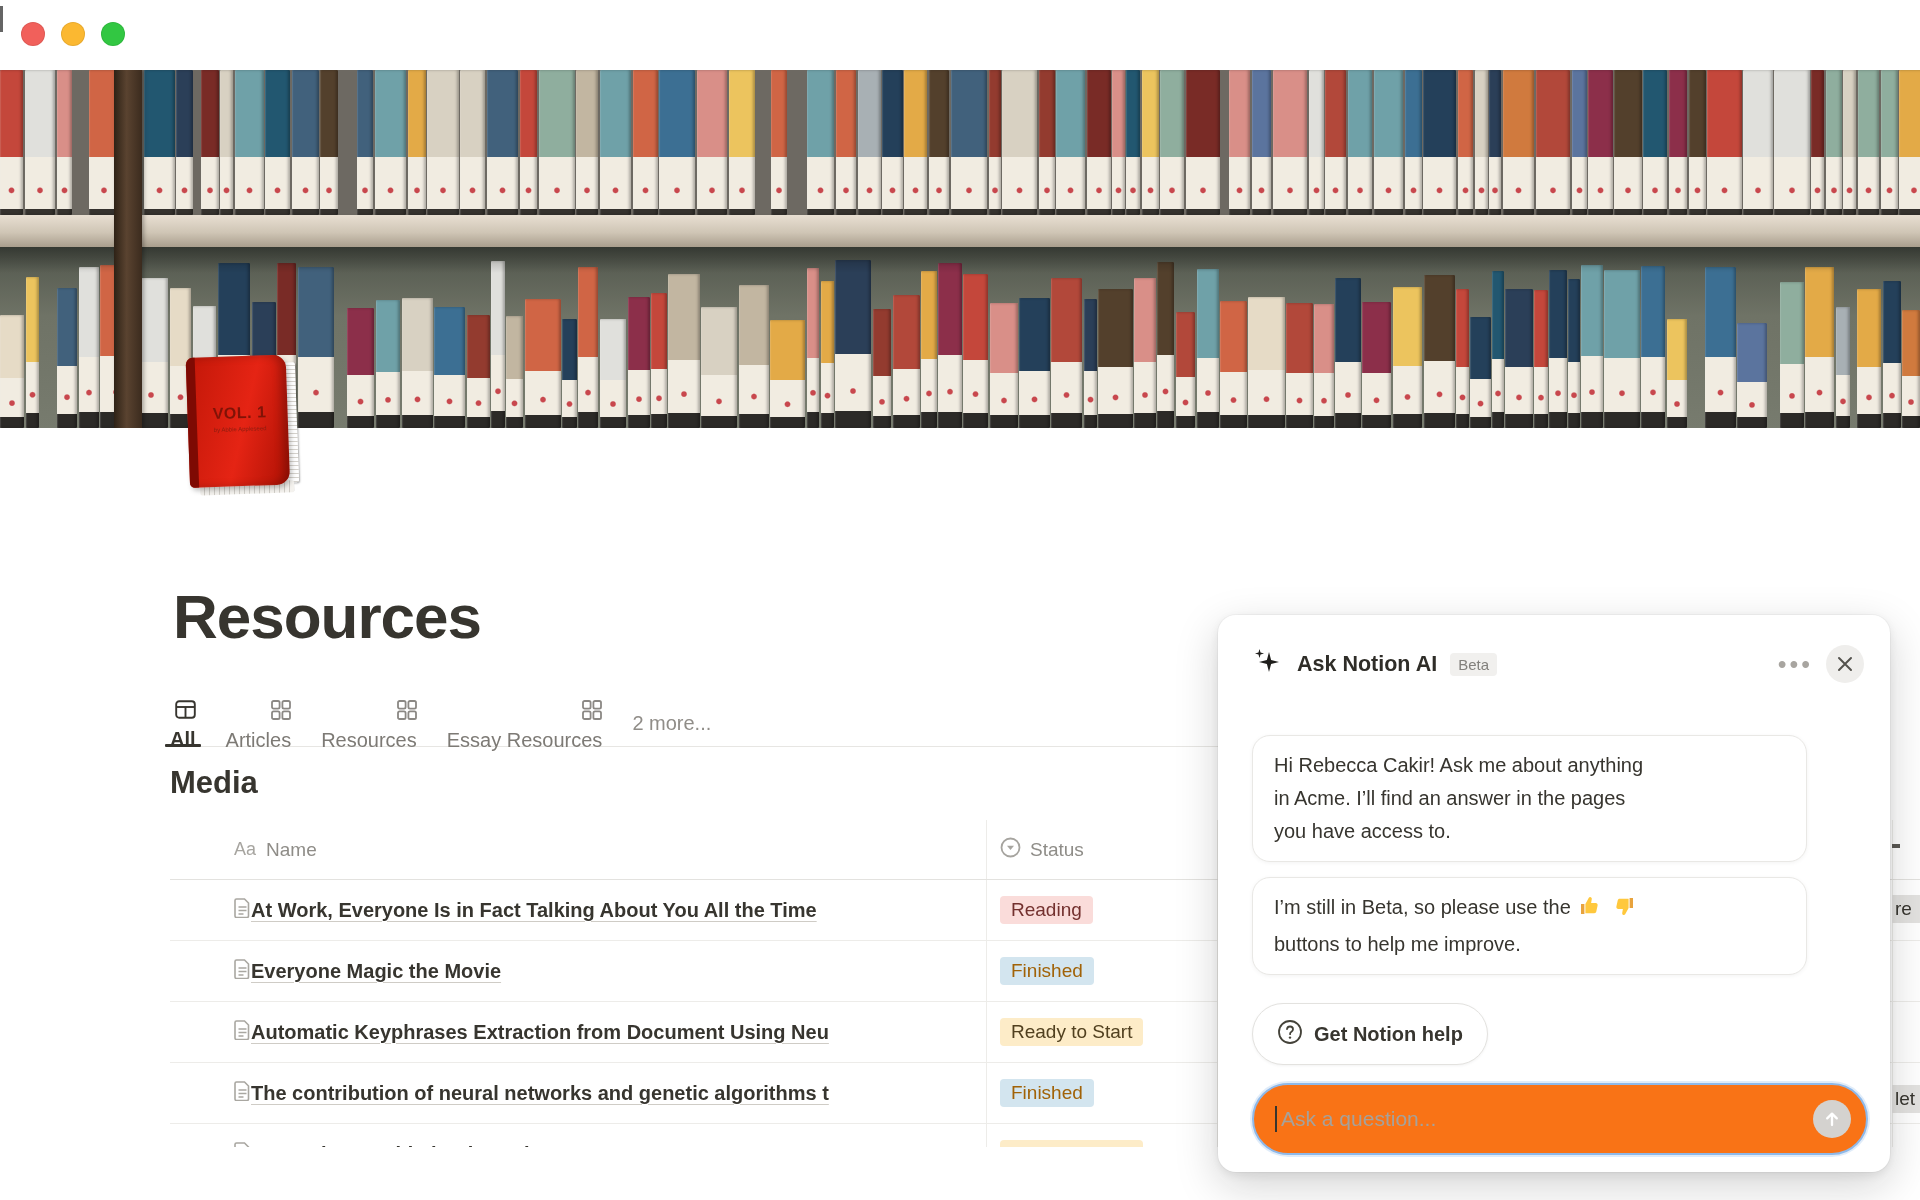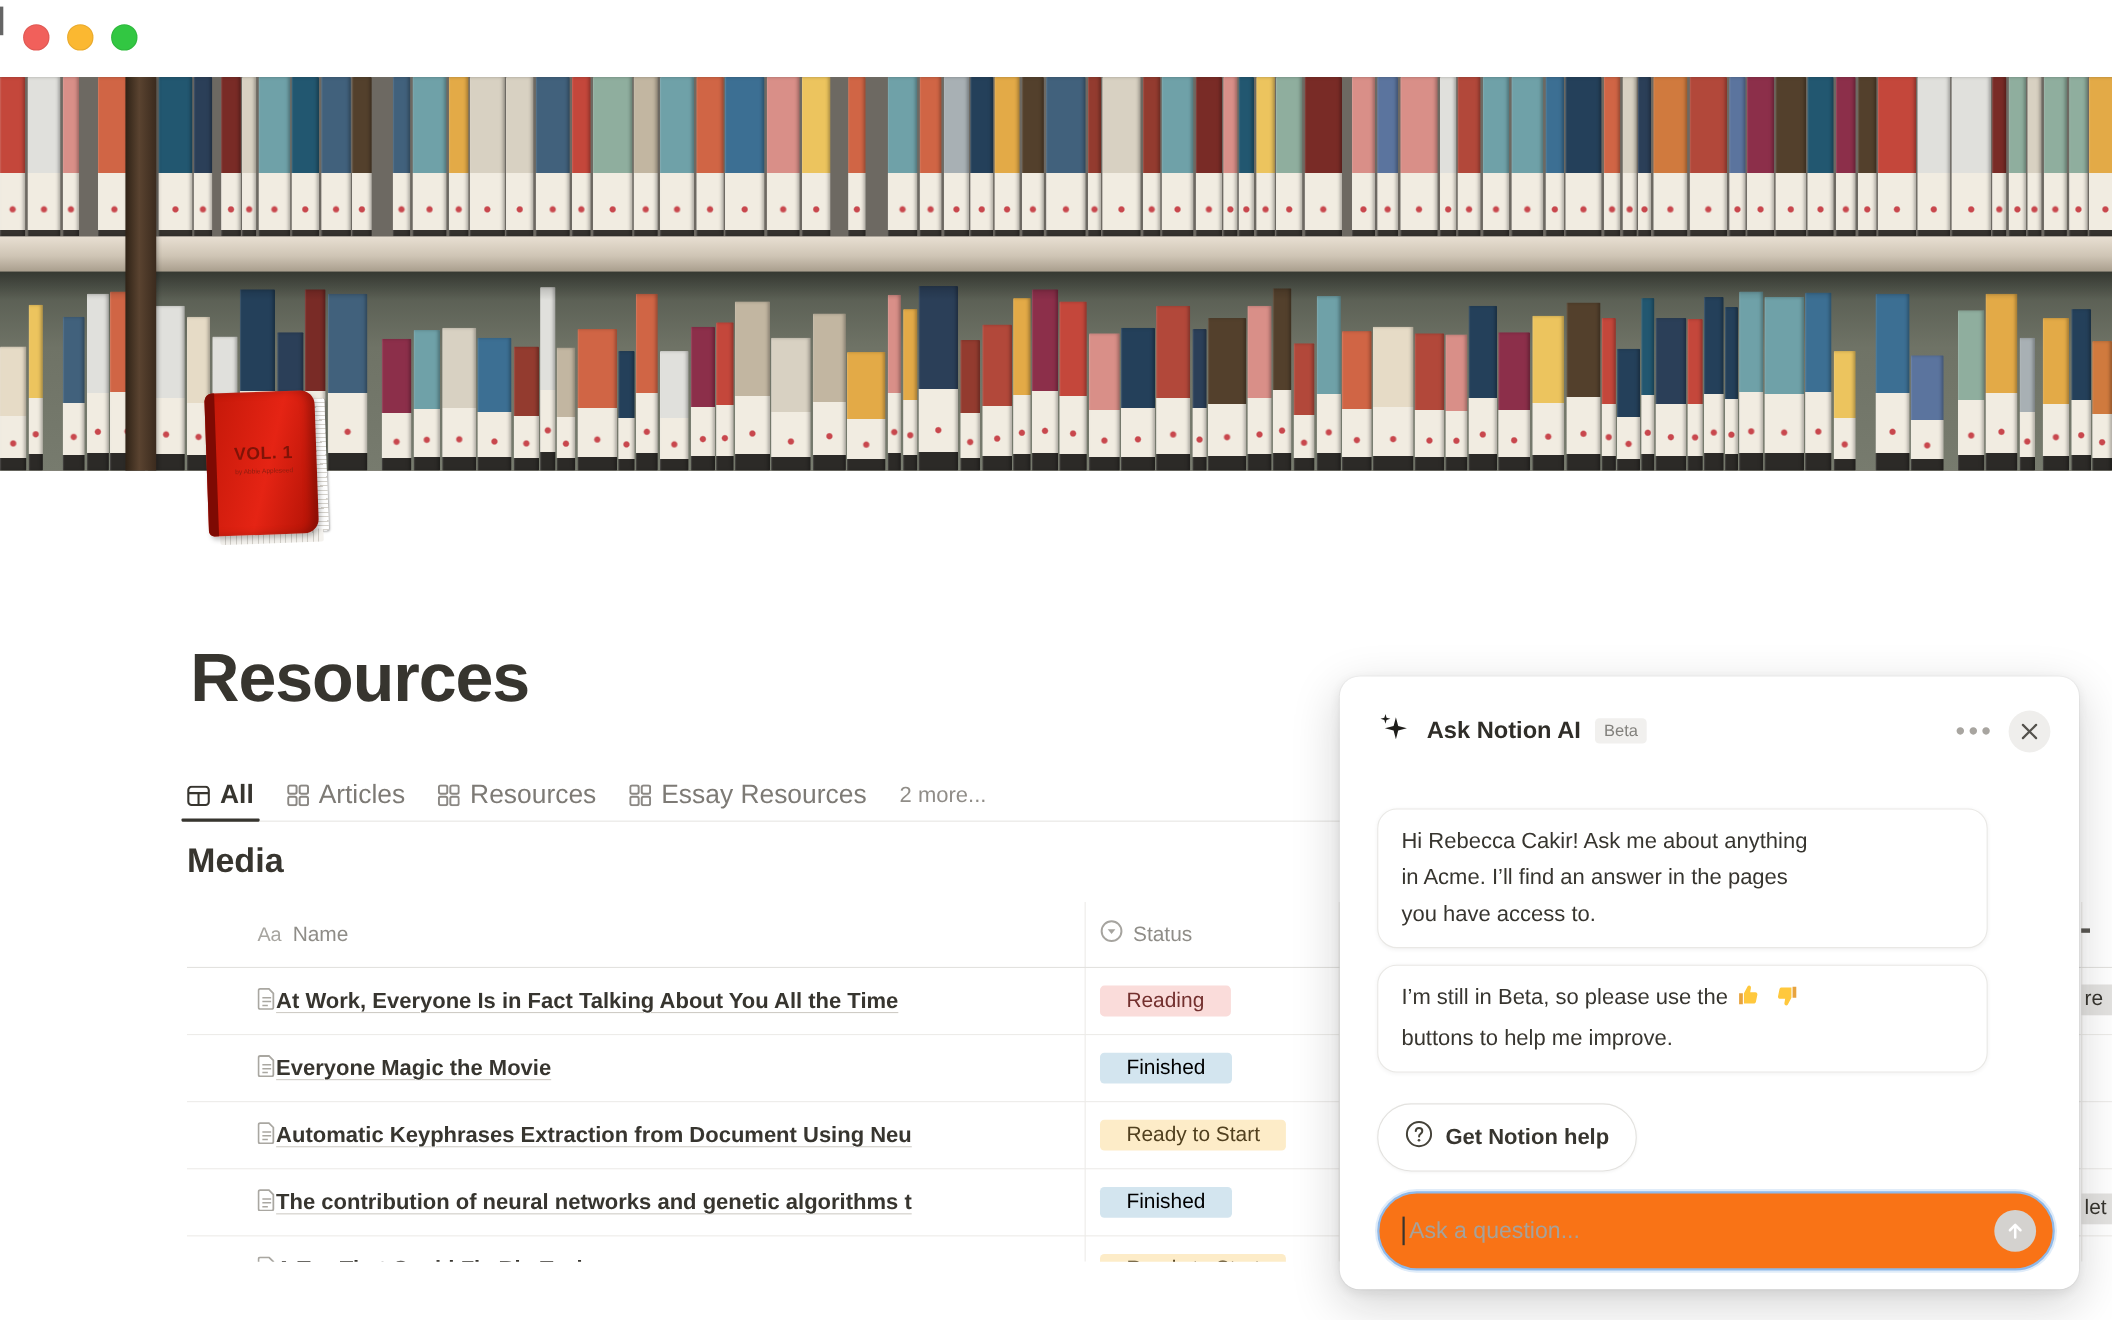--- a/index.html
+++ b/index.html
@@ -34,42 +34,42 @@
   .be-cover{position:absolute;left:0;top:0;width:100px;height:130px;border-radius:7px 13px 13px 5px;
       background:linear-gradient(105deg,#c11708,#e52414 55%,#ad1104);
       box-shadow:inset -6px 0 8px rgba(0,0,0,.22), inset 3px 0 2px rgba(255,255,255,.12), 2px 3px 5px rgba(0,0,0,.25);}
   .be-spine{position:absolute;left:0;top:0;width:9px;height:130px;border-radius:7px 0 0 5px;background:#7e0a03;}
   .be-title{position:absolute;left:12px;top:48px;width:80px;text-align:center;font-size:16px;font-weight:700;color:#801307;letter-spacing:.5px;}
   .be-sub{position:absolute;left:12px;top:70px;width:80px;text-align:center;font-size:6px;color:#8d1d10;}
   
   .page-title{position:absolute;left:173px;top:581px;font-size:62px;font-weight:700;letter-spacing:-1px;color:#37352F;z-index:2;}
   .tabs{position:absolute;left:170px;top:700px;width:1048px;height:46px;display:flex;align-items:center;gap:30px;
         border-bottom:1px solid #E7E6E3;z-index:2;}
-  .tab{display:flex;align-items:center;gap:9px;font-size:24px;color:#7D7A75;height:46px;position:relative;cursor:pointer;}
+  .tab{display:flex;align-items:flex-end;gap:9px;font-size:20px;color:#7D7A75;height:46px;position:relative;cursor:pointer;flex-direction:column;}
   .tab svg{display:block;}
   .tab.active{color:#37352F;font-weight:700;}
   .tab.active::after{content:"";position:absolute;left:-5px;right:-5px;bottom:-1px;height:3px;background:#37352F;border-radius:1px;}
   .more-tabs{font-size:20px;color:#908D88;cursor:pointer;}
   .section-title{position:absolute;left:170px;top:765px;font-size:31px;font-weight:700;color:#37352F;z-index:2;}
   
   .table{position:absolute;left:170px;top:820px;width:1750px;height:327px;overflow:hidden;z-index:2;}
   .thead{position:relative;height:59px;border-bottom:1px solid #E3E2DF;display:flex;align-items:center;color:#8F8D88;font-size:19px;}
   .th-name{width:816px;display:flex;align-items:center;gap:10px;padding-left:64px;box-sizing:border-box;}
   .aa{font-size:18px;color:#A7A5A0;}
   .th-status{width:231px;display:flex;align-items:center;gap:9px;padding-left:14px;box-sizing:border-box;}
   .hidden-col-dash{position:absolute;left:1722px;top:24px;width:8px;height:4px;background:#5A5853;}
   .vline{position:absolute;top:0;width:1px;height:327px;background:#EDECE9;}
   .tr{position:relative;height:60px;border-bottom:1px solid #EDECE9;display:flex;align-items:center;}
   .td-name{width:816px;display:flex;align-items:center;padding-left:64px;box-sizing:border-box;overflow:hidden;white-space:nowrap;}
   .doc-link{font-size:20px;font-weight:700;color:#37352F;text-decoration:underline;text-decoration-color:#CFCCC6;
             text-decoration-thickness:1px;text-underline-offset:4px;white-space:nowrap;cursor:pointer;}
   .td-status{width:231px;padding-left:14px;box-sizing:border-box;}
-  .badge{display:inline-block;font-size:19px;padding:3px 24px;border-radius:4px;white-space:nowrap;}
+  .badge{display:inline-block;font-size:19px;padding:3px 11px;border-radius:4px;white-space:nowrap;}
   .badge.red{background:#FADCDA;color:#73302E;}
-  .badge.blue{background:#D3E5EF;color:#000000;}
+  .badge.blue{background:#D3E5EF;color:#a16207;}
   .badge.yellow{background:#FDECC8;color:#51401F;}
   .side-frag{position:absolute;left:1722px;width:60px;padding:3px 0 3px 3px;background:#E3E2E0;color:#37352F;
              font-size:19px;box-sizing:border-box;}
   
   .ai-panel{position:absolute;left:1218px;top:615px;width:672px;height:557px;background:#fff;border-radius:18px;z-index:10;
       box-shadow:0 14px 44px rgba(15,15,15,.18), 0 3px 10px rgba(15,15,15,.07), 0 0 0 1px rgba(15,15,15,.03);}
   .ai-header{position:absolute;left:32px;right:26px;top:30px;display:flex;align-items:center;gap:13px;}
   .ai-title{font-size:21.5px;font-weight:700;color:#2F2D28;}
   .ai-beta{background:#F1F0EE;color:#82807C;font-size:15px;padding:3px 8px;border-radius:4px;}
   .ai-dots{margin-left:auto;color:#A8A5A0;font-size:25px;letter-spacing:3px;cursor:pointer;line-height:10px;}

